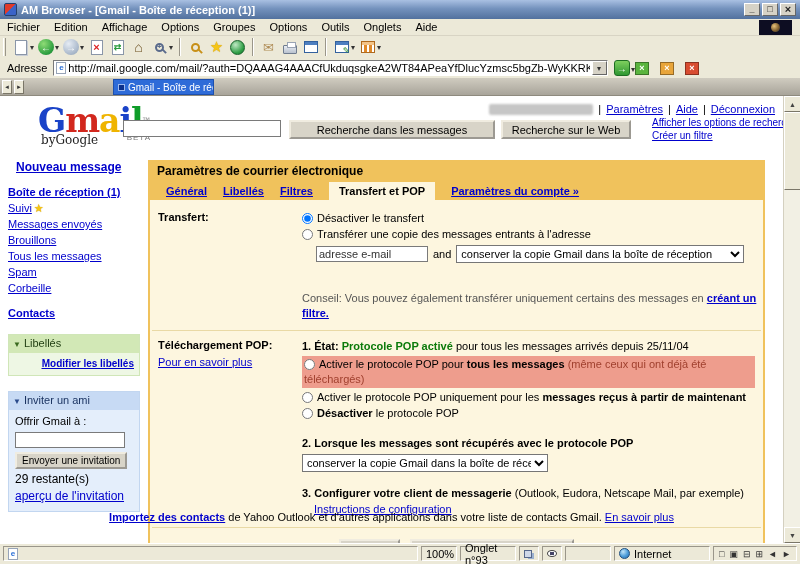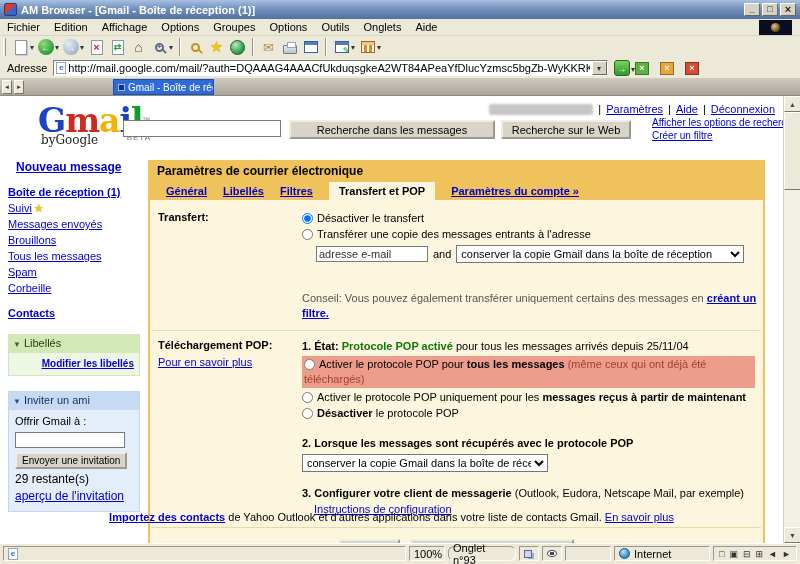--- a/index.html
+++ b/index.html
@@ -184,21 +184,21 @@
   
   .pfoot{position:absolute;left:0;top:414px;width:100%;text-align:center;font-size:11px;line-height:15px;}
   .pfoot-inner{display:inline-block;max-width:600px;}
 
   
   #statusbar{position:absolute;left:0;top:543px;width:800px;height:21px;background:#ece9d8;
     border-top:1px solid #fff;display:flex;align-items:stretch;padding:2px 3px 3px;gap:3px;}
   .st{border:1px solid;border-color:#9a968a #fff #fff #9a968a;display:flex;align-items:center;padding:0 4px;gap:4px;}
   .st-main{flex:1;}
   .st-zoom{width:36px;}
-  .st-tab{width:68px;border-radius:6px;}
+  .st-tab{width:56px;}
   .st-ico{width:20px;justify-content:center;}
   .st-blank{width:46px;}
   .st-zone{width:96px;}
   .st-lay{width:84px;justify-content:space-between;font-size:9px;color:#333;padding:0 5px;}
   .i-net{width:12px;height:8px;background:#cfd8e8;border:1px solid #55678a;box-shadow:3px 2px 0 -1px #9ab0d0;margin-right:2px;}
   .i-eye{width:12px;height:7px;border:1px solid #444;border-radius:50%;
     background:radial-gradient(circle,#446 0 2px,#fff 2px);}
   .i-globe{width:11px;height:11px;border-radius:50%;border:1px solid #1d4f80;
     background:radial-gradient(circle at 35% 30%,#bfe3f7,#4a9bd8 55%,#2a6aa8);}
   .g1::before{content:"\25A1";} .g2::before{content:"\25A3";} .g3::before{content:"\229F";}

